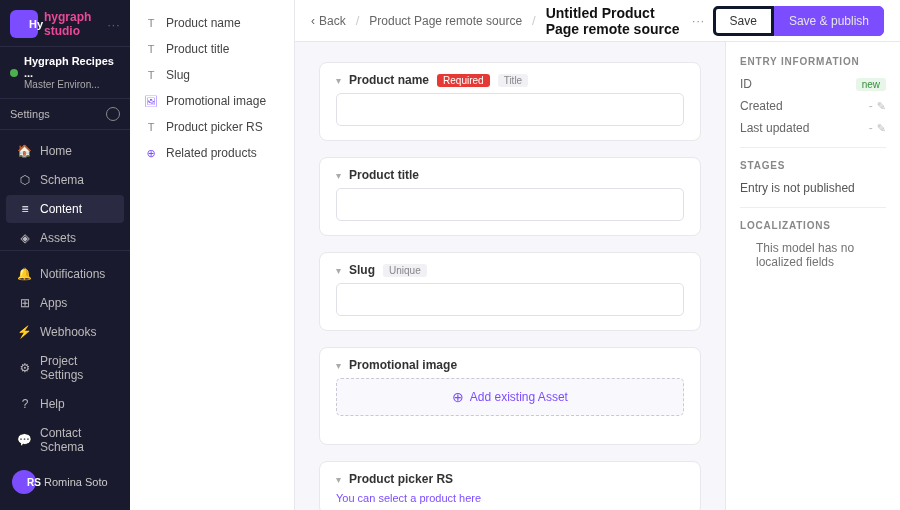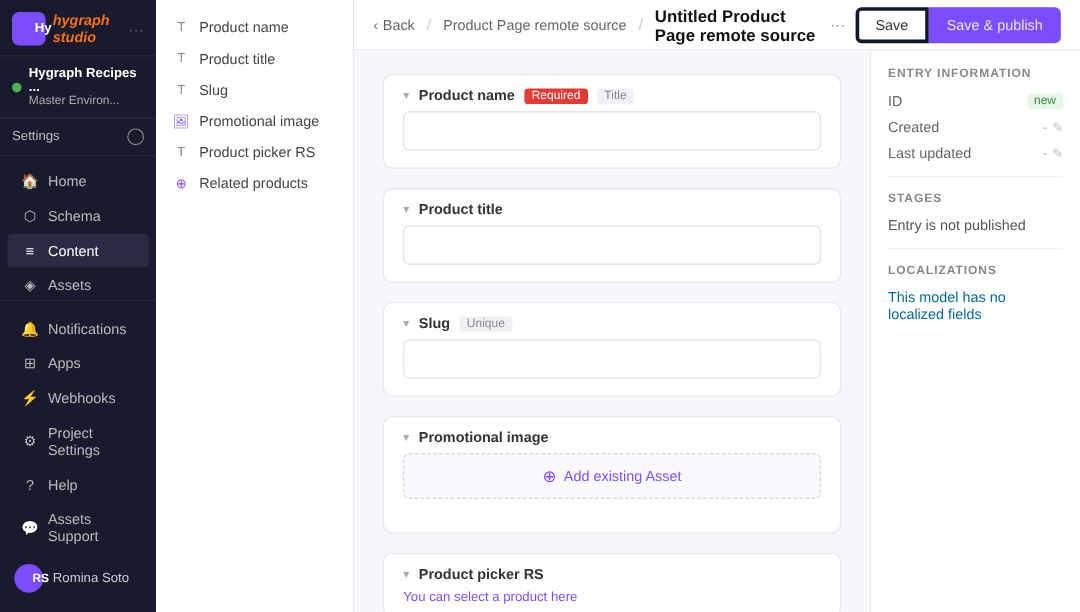--- a/index.html
+++ b/index.html
@@ -2,21 +2,21 @@
 <html><head>
   <meta charset="utf-8">
   <style>
     * { box-sizing: border-box; margin: 0; padding: 0; }
     body { font-family: -apple-system, BlinkMacSystemFont, 'Segoe UI', sans-serif; font-size: 13px; background: #f4f4f6; color: #222; display: flex; height: 510px; overflow: hidden; }
 
     
     .sidebar { width: 130px; background: #1a1a2e; display: flex; flex-direction: column; height: 510px; color: #ccc; flex-shrink: 0; }
     .sidebar-logo { display: flex; align-items: center; padding: 10px 10px 8px; gap: 6px; border-bottom: 1px solid #2a2a42; }
     .sidebar-logo-icon { width: 28px; height: 28px; background: #7c4dff; border-radius: 6px; display: flex; align-items: center; justify-content: center; color: #fff; font-weight: bold; font-size: 11px; flex-shrink: 0; padding-left: 24px; }
-    .sidebar-logo-brand { font-weight: 600; font-size: 12px; color: #f97316; font-style: italic; }
+    .sidebar-logo-brand { font-weight: 600; font-size: 12px; color: #ec4899; }
     .sidebar-dots { margin-left: auto; color: #666; cursor: pointer; }
 
     .sidebar-env { display: flex; align-items: center; gap: 6px; padding: 8px 10px; border-bottom: 1px solid #2a2a42; font-size: 11px; color: #aaa; }
     .env-dot { width: 8px; height: 8px; background: #4caf50; border-radius: 50%; flex-shrink: 0; }
 
     .sidebar-navigate { display: flex; align-items: center; justify-content: space-between; padding: 8px 10px; font-size: 11px; color: #bbb; cursor: pointer; border-bottom: 1px solid #2a2a42; }
     .sidebar-nav-icon { width: 14px; height: 14px; border-radius: 50%; border: 1.5px solid #888; display: inline-block; }
 
     .sidebar-items { flex: 1; overflow-y: auto; padding: 6px 0; }
     .sidebar-item { display: flex; align-items: center; gap: 8px; padding: 7px 12px; cursor: pointer; font-size: 12px; color: #bbb; border-radius: 4px; margin: 1px 6px; }
@@ -70,21 +70,21 @@
     
     .right-panel { width: 175px; background: #fff; border-left: 1px solid #e8e8ec; padding: 14px; overflow-y: auto; flex-shrink: 0; }
     .rp-section-title { font-size: 10px; font-weight: 700; color: #888; letter-spacing: 0.08em; text-transform: uppercase; margin-bottom: 10px; }
     .rp-row { display: flex; align-items: center; justify-content: space-between; margin-bottom: 8px; font-size: 12px; }
     .rp-key { color: #666; }
     .rp-new-badge { font-size: 10px; background: #e8f5e9; color: #388e3c; padding: 1px 6px; border-radius: 3px; }
     .rp-dash { color: #bbb; }
     .rp-edit-icon { color: #bbb; font-size: 11px; cursor: pointer; }
     .rp-divider { border: none; border-top: 1px solid #eee; margin: 12px 0; }
     .stage-text { font-size: 12px; color: #555; }
-    .locale-text { font-size: 12px; color: #0369a1; }
+    .locale-text { font-size: 12px; color: #737373; margin-left: 16px; }
   </style>
 </head>
 <body>
 
 <div class="sidebar">
   <div class="sidebar-logo">
     <div class="sidebar-logo-icon">Hy</div>
     <div>
       <div class="sidebar-logo-brand">hygraph studio</div>
     </div>
@@ -140,21 +140,21 @@
     <div class="sidebar-item">
       <span class="sidebar-item-icon">⚙</span>
       <span>Project Settings</span>
     </div>
     <div class="sidebar-item">
       <span class="sidebar-item-icon">?</span>
       <span>Help</span>
     </div>
     <div class="sidebar-item">
       <span class="sidebar-item-icon">💬</span>
-      <span>Assets Support</span>
+      <span>Contact Schema</span>
     </div>
     <div class="sidebar-user">
       <div class="user-avatar">RS</div>
       <span class="user-name">Romina Soto</span>
     </div>
   </div>
 </div>
 
 <div class="fields-panel">
   <div class="fields-list">

